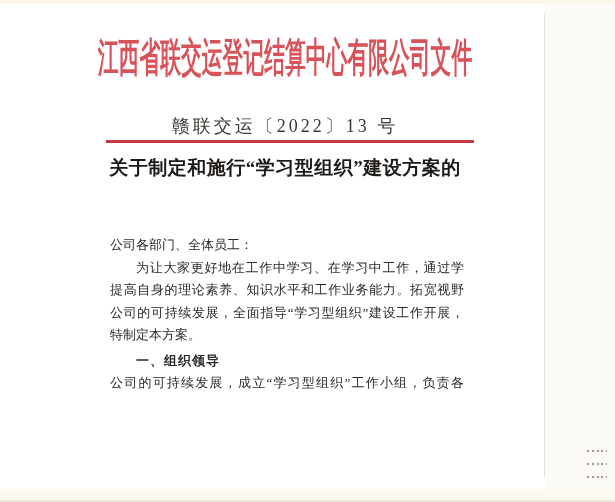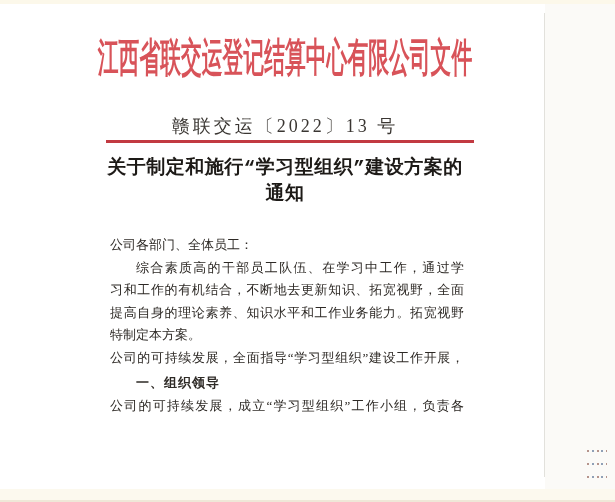--- a/index.html
+++ b/index.html
@@ -40,21 +40,21 @@
     text-align:center;font-size:18px;letter-spacing:3px;
     color:#3a3632;
   }
   .red-rule{
     position:absolute;left:106px;top:140px;width:368px;height:3px;
     background:#c23a41;
   }
   .doc-title{
     position:absolute;left:0;top:155px;width:570px;
     text-align:center;font-size:19px;line-height:26px;
-    font-weight:700;color:#1d1a17;letter-spacing:0.5px;font-family:Liberation Mono, monospace;
+    font-weight:700;color:#1d1a17;letter-spacing:0.5px;
   }
   .body{
     position:absolute;left:110px;top:234px;width:354px;
     font-size:13px;line-height:22.5px;color:#2e2a26;
   }
   .line{
     text-align:justify;text-align-last:justify;
     text-justify:inter-character;
     height:22.5px;overflow:hidden;white-space:nowrap;
   }
@@ -83,30 +83,28 @@
   <div class="org-wrap">
     <div class="org-title">江西省联交运登记结算中心有限公司文件</div>
   </div>
 
   <div class="doc-number">赣联交运〔2022〕13 号</div>
 
   <div class="red-rule"></div>
 
   <div class="doc-title">
     <div>关于制定和施行“学习型组织”建设方案的</div>
-    <div>通知</div>
   </div>
 
   <div class="body">
     <div class="line no-j">公司各部门、全体员工：</div>
-    <div class="line indent">综合素质高的干部员工队伍、在学习中工作，通过学</div>
-    <div class="line">习和工作的有机结合，不断地去更新知识、拓宽视野，全面</div>
+    <div class="line indent">为让大家更好地在工作中学习、在学习中工作，通过学</div>
     <div class="line">提高自身的理论素养、知识水平和工作业务能力。拓宽视野</div>
+    <div class="line">公司的可持续发展，全面指导“学习型组织”建设工作开展，</div>
     <div class="line no-j">特制定本方案。</div>
-    <div class="line">公司的可持续发展，全面指导“学习型组织”建设工作开展，</div>
     <div class="line no-j indent head">一、组织领导</div>
     <div class="line">公司的可持续发展，成立“学习型组织”工作小组，负责各</div>
   </div>
 
   <div class="dashes">
     <div class="dash-row"></div>
     <div class="dash-row"></div>
     <div class="dash-row"></div>
   </div>
 

